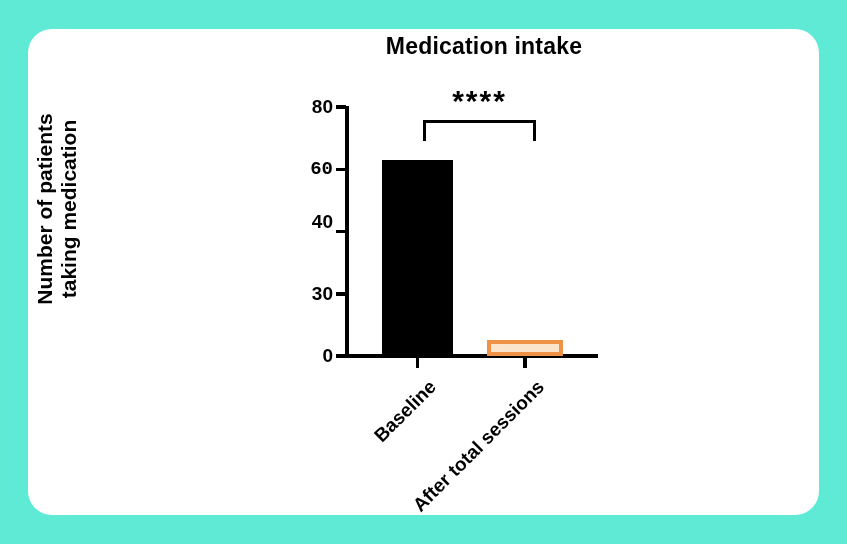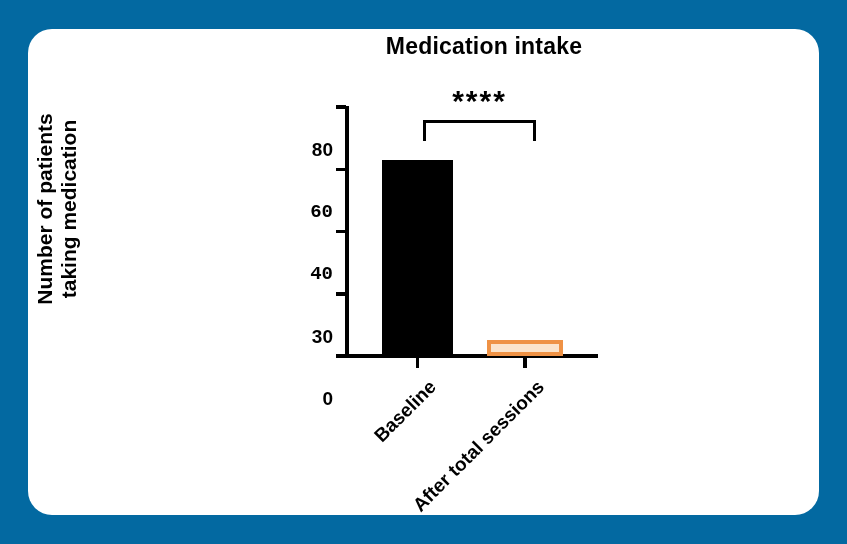--- a/index.html
+++ b/index.html
@@ -22,42 +22,42 @@
     transform:translate(-50%,-50%) rotate(-90deg);
     font-size:21px; font-weight:bold; text-align:center;
     line-height:1.15; white-space:nowrap; width:420px; margin-left:-210px; margin-top:-24px;
     position:absolute;
   }
   .y-axis-line { position:absolute; left:345px; top:106px; width:3.5px; height:251px; background:#000; }
   .x-axis-line { position:absolute; left:344px; top:354px; width:254px; height:3.5px; background:#000; }
   .y-tick { position:absolute; left:336px; width:10px; height:3.5px; background:#000; }
   .y-tick-label {
     position:absolute; left:290px; width:43px; text-align:right;
-    font-size:19px; font-weight:bold; line-height:24px;margin-top:43px;
+    font-size:19px; font-weight:bold; line-height:24px;
   }
   .bar { position:absolute; box-sizing:border-box; }
   .sig-bracket {
     position:absolute; left:423px; top:120px; width:113px; height:21px;
     box-sizing:border-box; border:3.5px solid #000; border-bottom:none;
   }
   .sig-stars {
     position:absolute; left:423px; top:86px; width:113px; text-align:center;
     font-size:30px; font-weight:bold; letter-spacing:2px; line-height:30px;
   }
   .x-tick { position:absolute; width:3.5px; height:11px; top:357px; background:#000; }
   .x-label {
     position:absolute; top:376px; white-space:nowrap;
     font-size:19px; font-weight:bold;
     transform-origin:100% 0; transform:rotate(-45deg);
   }
 </style>
 </head>
 <body>
 
-<div class="page" style="background: #0369a1;">
+<div class="page" style="background: #5eead4;">
   <div class="card" style="background: rgb(255, 255, 255);"></div>
 
   <div class="chart">
     <div class="chart-title">Medication intake</div>
 
     <div class="ylab-anchor">
       <div class="ylab-inner">
         <div>Number of patients</div>
         <div>taking medication</div>
       </div>
@@ -65,21 +65,21 @@
 
     <div class="y-axis-line"></div>
     <div class="x-axis-line"></div>
 
     <div id="yTicks">
         <div class="y-tick" style="top: 354.25px;"></div>
         <div class="y-tick-label" style="top: 344px;">0</div>
         <div class="y-tick" style="top: 292px;"></div>
         <div class="y-tick-label" style="top: 281.75px;">30</div>
         <div class="y-tick" style="top: 229.75px;"></div>
-        <div class="y-tick-label" style="top: 219px; font-family: Liberation Mono, monospace;">40</div>
+        <div class="y-tick-label" style="top: 210px;">40</div>
         <div class="y-tick" style="top: 167.5px;"></div>
         <div class="y-tick-label" style="top: 157.25px; font-family: Liberation Mono, monospace;">60</div>
         <div class="y-tick" style="top: 105.25px;"></div>
         <div class="y-tick-label" style="top: 95px;">80</div>
       </div>
     <div id="bars">
         <div class="bar" style="left: 382px; width: 71px; top: 159.912px; height: 196.087px; background: rgb(0, 0, 0);"></div>
         <div class="bar" style="left: 487px; width: 76px; top: 340.438px; height: 15.5625px; background: rgb(251, 228, 204); border: 4px solid rgb(239, 146, 69);"></div>
       </div>
 

